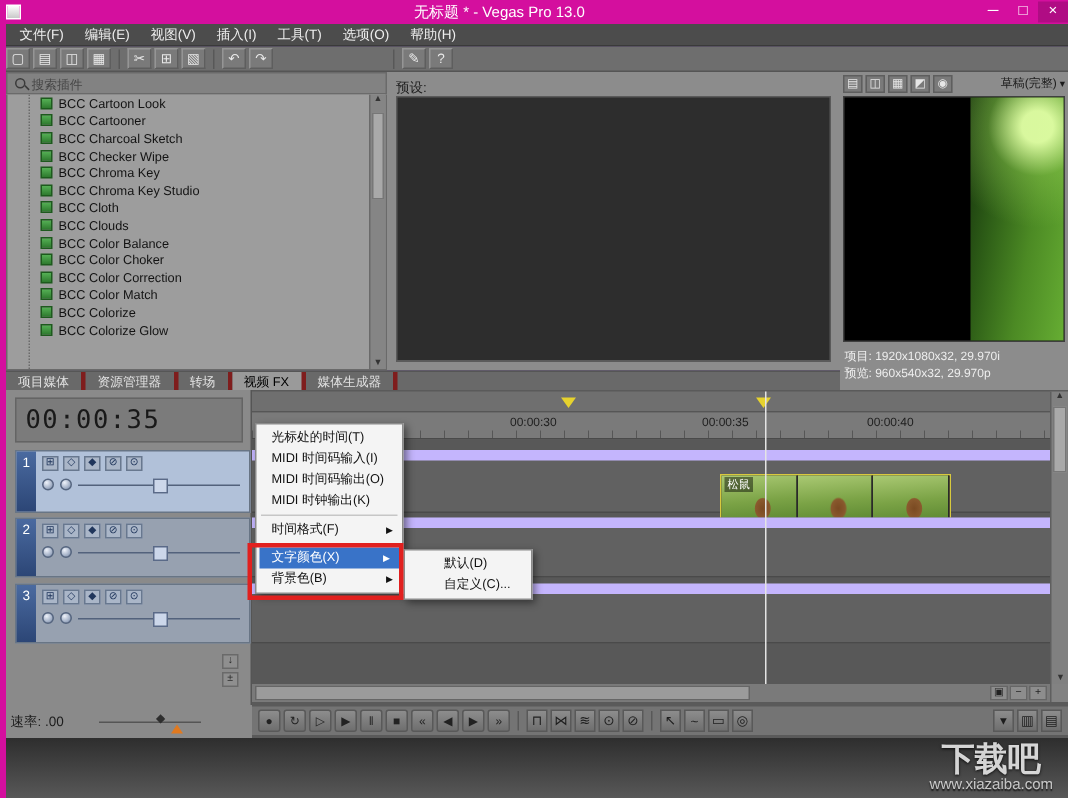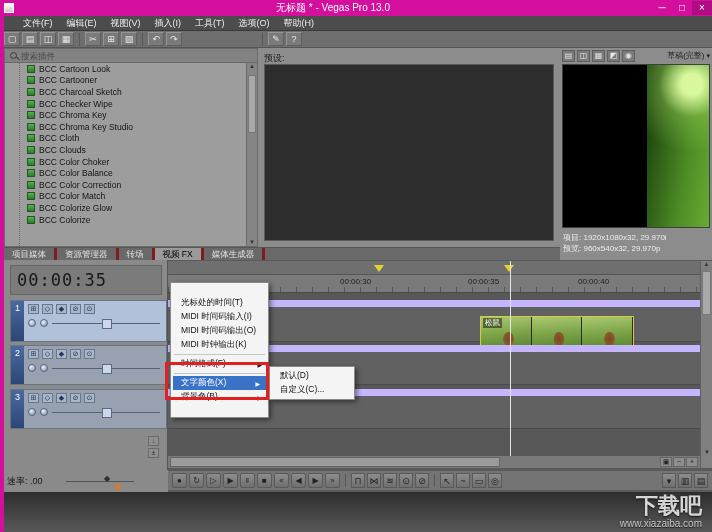--- a/index.html
+++ b/index.html
@@ -7,21 +7,21 @@
   body{font-family:"Liberation Sans","DejaVu Sans",sans-serif;background:#000;overflow:hidden}
   #app{position:relative;width:712px;height:532px;background:#4c1d95;font-size:9px;color:#111;overflow:hidden}
   .abs{position:absolute}
   
   #titlebar{left:0;top:0;width:712px;height:16px;background:#d40f9e;display:flex;align-items:center}
   .appicon{width:10px;height:10px;margin-left:4px;background:linear-gradient(#fdfdfd,#c9c9c9);border:1px solid #fff}
   #wintitle{flex:1;text-align:center;color:#fff;font-size:10px}
   .winbtn{width:20px;height:14px;color:#fff;text-align:center;font-size:10px;line-height:13px;cursor:default}
   .winbtn.close{background:#b00c84}
   
-  #menubar{left:0;top:16px;width:712px;height:15px;background:#4c4c4c;display:flex;align-items:center;padding-left:16px;border-bottom:1px solid #3a3a3a}
+  #menubar{left:0;top:16px;width:712px;height:15px;background:#4c4c4c;display:flex;align-items:center;padding-left:6px;border-bottom:1px solid #3a3a3a}
   .mitem{padding:0 7px;color:#eee;font-size:9px;line-height:14px}
   
   #toolbar{left:0;top:31px;width:712px;height:17px;background:#6e6e6e;border-bottom:1px solid #555;display:flex;align-items:center;padding-left:4px;gap:2px}
   .tbtn{width:16px;height:14px;display:flex;align-items:center;justify-content:center;background:#7a7a7a;border:1px solid #5e5e5e;border-top-color:#959595;border-left-color:#959595;color:#e9e9e9;font-size:9px}
   .vsep{width:1px;height:13px;background:#585858;margin:0 3px}
   
   #pluginpanel{left:4px;top:48px;width:254px;height:199px;background:#8c8c8c}
   #searchrow{position:absolute;left:0;top:0;width:254px;height:15px;background:#828282;border:1px solid #6a6a6a;display:flex;align-items:center}
   .mag{width:7px;height:7px;border:1px solid #3a3a3a;border-radius:50%;position:relative;margin:0 4px 0 5px}
   .mag::after{content:"";position:absolute;width:4px;height:1px;background:#3a3a3a;transform:rotate(45deg);right:-4px;bottom:-1px}
@@ -88,31 +88,31 @@
   .trbtn{width:15px;height:15px;display:flex;align-items:center;justify-content:center;background:linear-gradient(#8d8d8d,#6e6e6e);border:1px solid #595959;color:#222;font-size:8px;border-radius:2px}
   .toolb{width:14px;height:15px;display:flex;align-items:center;justify-content:center;background:linear-gradient(#8d8d8d,#6e6e6e);border:1px solid #595959;color:#1d1d1d;font-size:9px}
   
   #ratearea{left:4px;top:470px;width:164px;height:22px;background:#8a8a8a}
   #ratelabel{position:absolute;left:3px;top:5px;font-size:9px;color:#1c1c1c}
   #rateslider{position:absolute;left:62px;top:11px;width:68px;height:1px;background:#555}
   #ratediamond{position:absolute;left:100px;top:4px;font-size:8px;color:#2e2e2e}
   #ratemarker{position:absolute;left:110px;top:13px;width:0;height:0;border-left:4px solid transparent;border-right:4px solid transparent;border-bottom:6px solid #e0791f}
   
   #bottomstrip{left:0;top:492px;width:712px;height:40px;background:linear-gradient(180deg,#2e2e2e,#585858)}
-  #watermark{position:absolute;right:10px;top:2px;text-align:right}
+  #watermark{position:absolute;right:10px;top:2px;text-align:center}
   #wm-title{font-size:22px;font-weight:bold;color:rgba(255,255,255,.82);text-shadow:0 1px 2px rgba(0,0,0,.8);line-height:24px}
   #wm-url{font-size:10px;color:rgba(255,255,255,.72);text-shadow:0 1px 1px rgba(0,0,0,.8)}
   #magenta-strip{left:0;top:16px;width:4px;height:516px;background:#d40f9e;z-index:8}
   
-  #ctxmenu{left:170px;top:282px;width:99px;background:#f4f4f4;border:1px solid #8a8a8a;box-shadow:2px 2px 5px rgba(0,0,0,.45);padding:13px 0;z-index:20;font-size:8.5px;color:#111}
+  #ctxmenu{left:170px;top:282px;width:99px;background:#f4f4f4;border:1px solid #8a8a8a;box-shadow:2px 2px 5px rgba(0,0,0,.45);padding:2px 0;z-index:20;font-size:8.5px;color:#111}
   .cmi{height:14px;display:flex;align-items:center;padding:0 6px 0 10px;white-space:nowrap}
   .cmi .arrow{margin-left:auto;font-size:6px}
   .cmi.hl{background:#3973c8;color:#fff;margin:0 2px;padding-left:8px}
   .cmsep{height:1px;background:#c6c6c6;margin:2px 3px}
-  #submenu{left:269px;top:366px;width:86px;background:#f4f4f4;border:1px solid #8a8a8a;box-shadow:2px 2px 5px rgba(0,0,0,.45);padding:2px 0;z-index:21;font-size:8.5px;color:#111}
+  #submenu{left:269px;top:366px;width:86px;background:#f4f4f4;border:1px solid #8a8a8a;box-shadow:2px 2px 5px rgba(0,0,0,.45);padding:2px 16px;z-index:21;font-size:8.5px;color:#111}
   #annotation{left:165px;top:362px;width:104px;height:38px;border:3px solid #e1201f;z-index:25;pointer-events:none}
 </style>
 </head>
 <body>
 
 <div id="app">
 
   <div class="abs" id="titlebar">
     <div class="appicon"></div>
     <div id="wintitle">无标题 * - Vegas Pro 13.0</div>
@@ -182,41 +182,41 @@
       <div class="titem">
           <span class="plug"></span>
           <span>BCC Cloth</span>
         </div>
       <div class="titem">
           <span class="plug"></span>
           <span>BCC Clouds</span>
         </div>
       <div class="titem">
           <span class="plug"></span>
+          <span>BCC Color Balance</span>
+        </div>
+      <div class="titem">
+          <span class="plug"></span>
           <span>BCC Color Choker</span>
         </div>
       <div class="titem">
           <span class="plug"></span>
-          <span>BCC Color Balance</span>
-        </div>
-      <div class="titem">
-          <span class="plug"></span>
           <span>BCC Color Correction</span>
         </div>
       <div class="titem">
           <span class="plug"></span>
           <span>BCC Color Match</span>
         </div>
       <div class="titem">
           <span class="plug"></span>
+          <span>BCC Colorize</span>
+        </div>
+      <div class="titem">
+          <span class="plug"></span>
           <span>BCC Colorize Glow</span>
-        </div>
-      <div class="titem">
-          <span class="plug"></span>
-          <span>BCC Colorize</span>
         </div>
       <div id="treescroll">
         <span>▲</span>
         <div class="scthumb"></div>
         <span style="position:absolute;bottom:1px;left:2px">▼</span>
       </div>
     </div>
   </div>
 
   <div class="abs" id="presetpanel">

